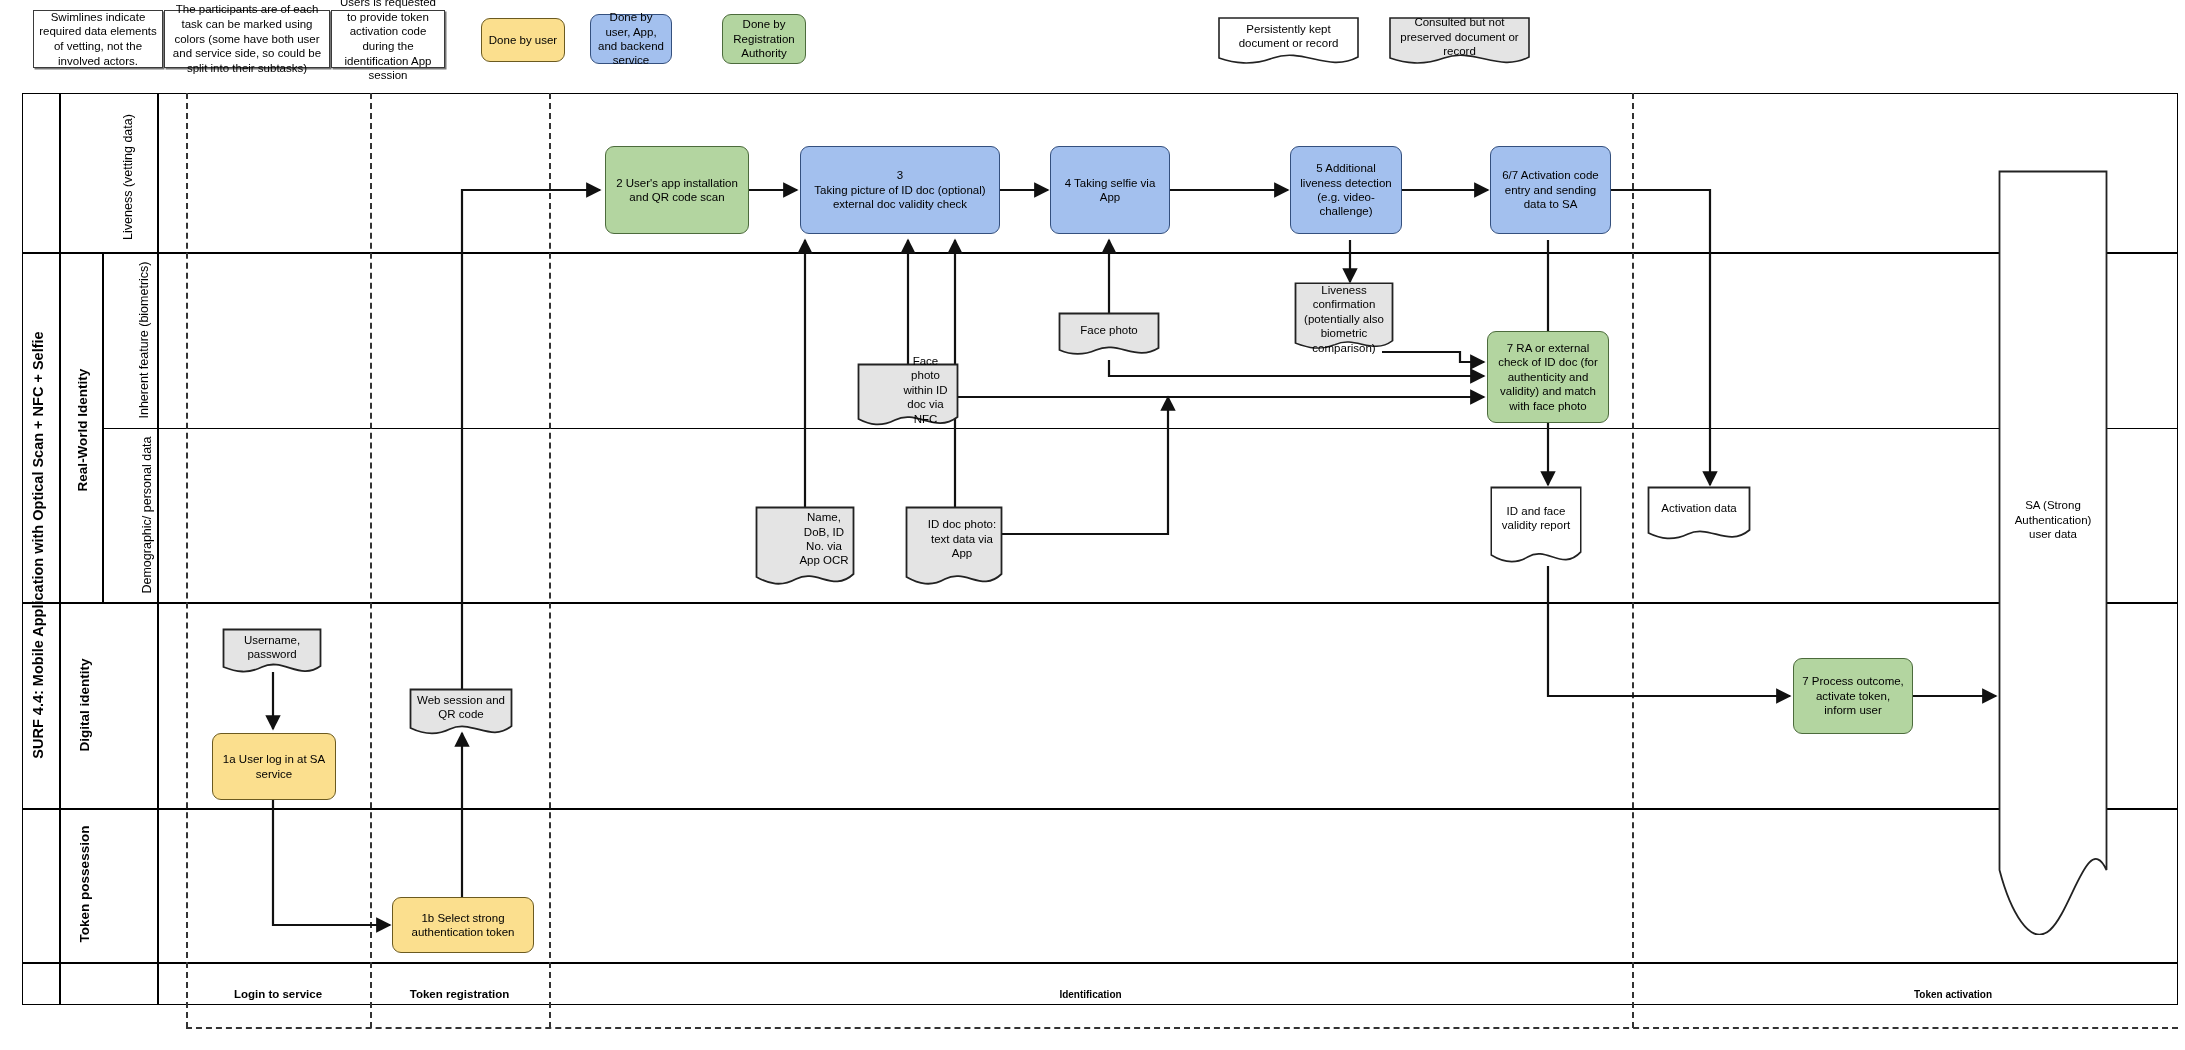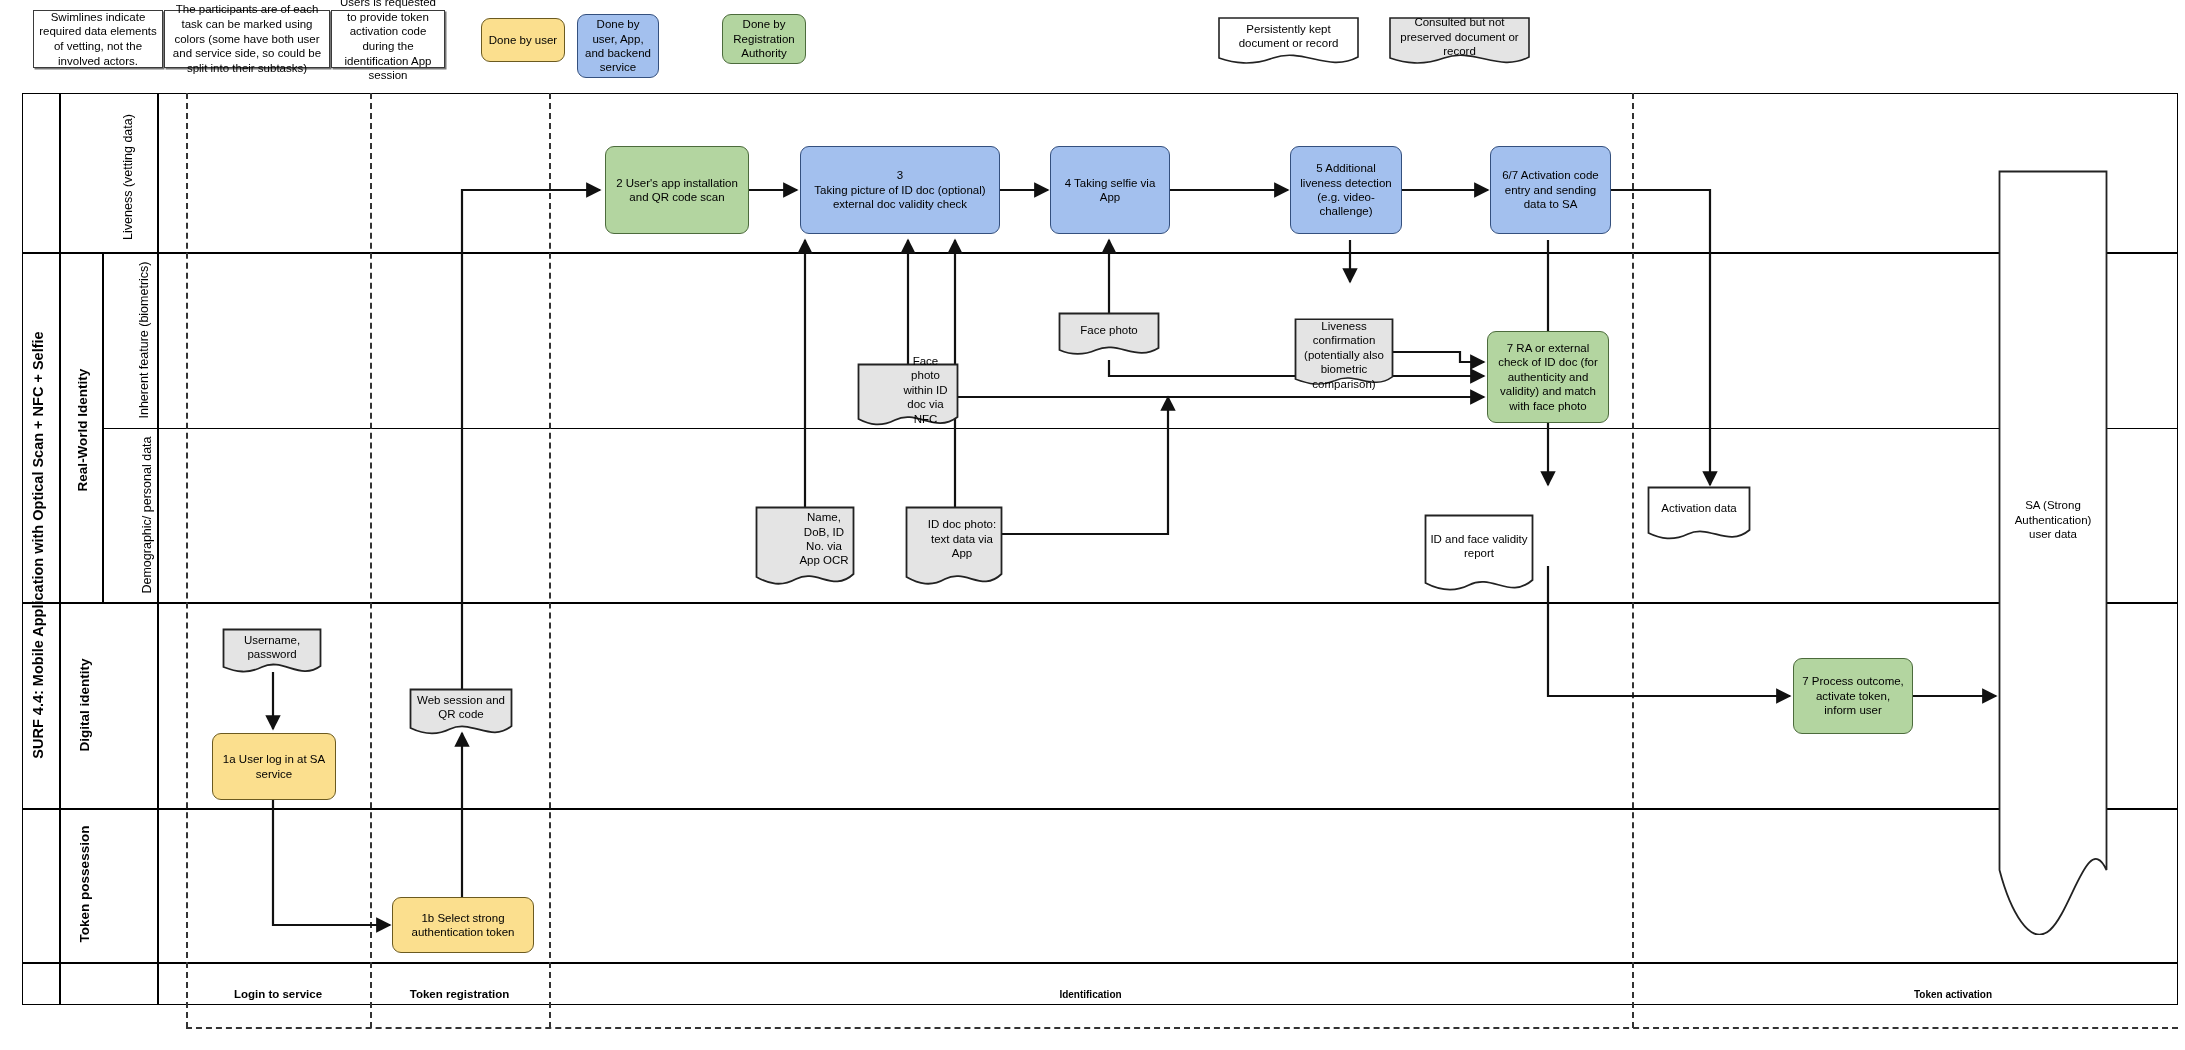--- a/index.html
+++ b/index.html
@@ -73,21 +73,21 @@
 </head>
 <body>
 
 <div id="canvas">
 
   <div class="abs note" style="left:33px;top:10px;width:130px;height:58px;">Swimlines indicate required data elements of vetting, not the involved actors.</div>
   <div class="abs note" style="left:164px;top:10px;width:166px;height:58px;">The participants are of each task can be marked using colors (some have both  user and service side, so could be split into their subtasks)</div>
   <div class="abs note" style="left:331px;top:10px;width:114px;height:58px;">Users is requested to provide token activation code during the identification App session</div>
 
   <div class="abs proc yellow" style="left:481px;top:18px;width:84px;height:44px;">Done by user</div>
-  <div class="abs proc blue" style="left:577px;top:14px;width:82px;height:64px;">Done by user, App, and backend service</div>
+  <div class="abs proc blue" style="left:590px;top:14px;width:82px;height:50px;">Done by user, App, and backend service</div>
   <div class="abs proc green" style="left:722px;top:14px;width:84px;height:50px;">Done by Registration Authority</div>
 
   <div class="docshape" style="left:1218px;top:17px;width:141px;height:50px;">
     <svg viewBox="0 0 141 50" preserveAspectRatio="none">
       <path d="M1,1 H140 V40 C110,56 85,30 55,41 C33,49 16,46 1,41 Z" fill="#ffffff" stroke="#222" stroke-width="1.6"></path>
     </svg>
     <div class="doctext" style="height:38px;">Persistently kept document or record</div>
   </div>
   <div class="docshape" style="left:1389px;top:17px;width:141px;height:50px;">
     <svg viewBox="0 0 141 50" preserveAspectRatio="none">
@@ -205,21 +205,21 @@
 
   <div class="abs proc green" style="left:1793px;top:658px;width:120px;height:76px;">7 Process outcome, activate token, inform user</div>
 
   <div class="docshape" style="left:1058px;top:312px;width:102px;height:48px;">
     <svg viewBox="0 0 102 48" preserveAspectRatio="none">
       <path d="M1.5,1.5 H100.5 V36 C78,50 60,28 38,38 C24,44 13,43 1.5,38 Z" fill="#e4e4e4" stroke="#222" stroke-width="1.8"></path>
     </svg>
     <div class="doctext" style="height:36px;">Face photo</div>
   </div>
 
-  <div class="docshape" style="left:1294px;top:282px;width:100px;height:72px;margin-top:36px;">
+  <div class="docshape" style="left:1294px;top:282px;width:100px;height:72px;">
     <svg viewBox="0 0 100 92" preserveAspectRatio="none">
       <path d="M1.5,1.5 H98.5 V75 C78,94 62,68 41,80 C26,88 14,84 1.5,78 Z" fill="#e4e4e4" stroke="#222" stroke-width="1.8"></path>
     </svg>
     <div class="doctext" style="height:74px;">Liveness confirmation (potentially also biometric comparison)</div>
   </div>
 
   <div class="docshape" style="left:857px;top:363px;width:102px;height:68px;">
     <svg viewBox="0 0 102 68" preserveAspectRatio="none">
       <path d="M1.5,1.5 H100.5 V54 C78,71 60,46 38,57 C24,64 13,62 1.5,56 Z" fill="#e4e4e4" stroke="#222" stroke-width="1.8"></path>
     </svg>
@@ -233,21 +233,21 @@
     <div class="doctext" style="height:66px;padding-left:44px;">Name, DoB, ID No. via App OCR</div>
   </div>
 
   <div class="docshape" style="left:905px;top:506px;width:98px;height:86px;">
     <svg viewBox="0 0 98 86" preserveAspectRatio="none">
       <path d="M1.5,1.5 H96.5 V68 C77,87 61,62 40,73 C26,81 14,78 1.5,71 Z" fill="#e4e4e4" stroke="#222" stroke-width="1.8"></path>
     </svg>
     <div class="doctext" style="height:66px;padding-left:22px;">ID doc photo: text data via App</div>
   </div>
 
-  <div class="docshape" style="left:1424px;top:486px;width:110px;height:84px;margin-top:28px;">
+  <div class="docshape" style="left:1490px;top:486px;width:92px;height:84px;">
     <svg viewBox="0 0 110 84" preserveAspectRatio="none">
       <path d="M1.5,1.5 H108.5 V66 C86,86 68,59 45,71 C29,79 15,76 1.5,69 Z" fill="#ffffff" stroke="#222" stroke-width="1.8"></path>
     </svg>
     <div class="doctext" style="height:64px;">ID and face validity report</div>
   </div>
 
   <div class="docshape" style="left:1647px;top:486px;width:104px;height:60px;">
     <svg viewBox="0 0 104 60" preserveAspectRatio="none">
       <path d="M1.5,1.5 H102.5 V44 C81,62 63,38 41,48 C26,55 14,53 1.5,47 Z" fill="#ffffff" stroke="#222" stroke-width="1.8"></path>
     </svg>

